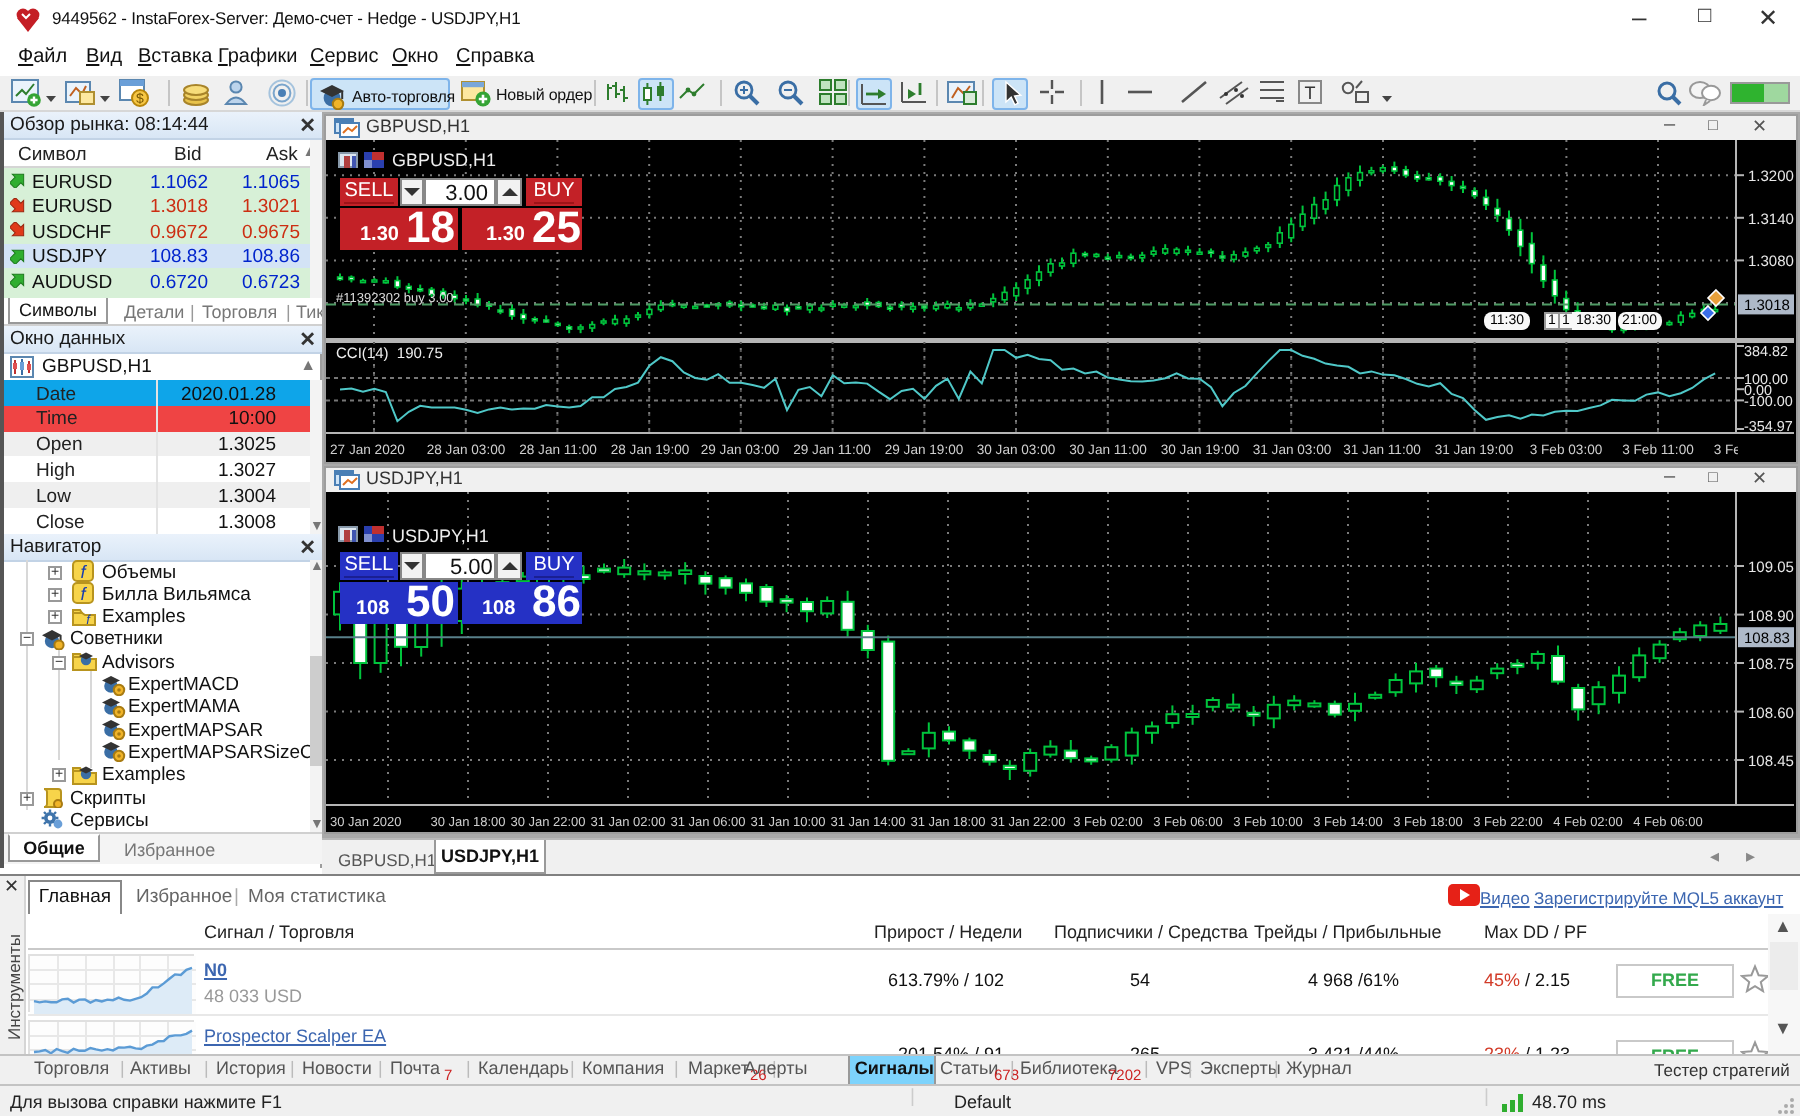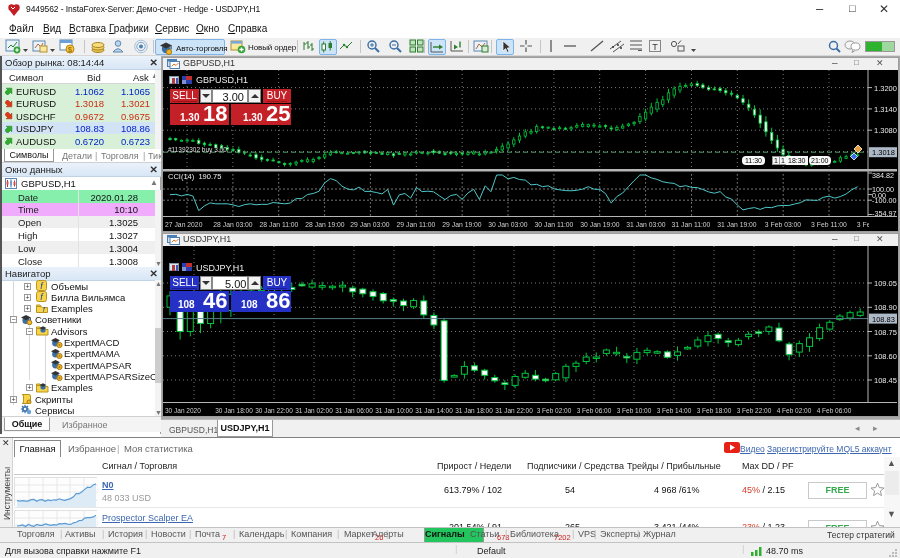--- a/index.html
+++ b/index.html
@@ -264,28 +264,28 @@
         <path d="M2.5 2v7" stroke="#c03030"></path>
         <rect x="1.5" y="3.5" width="2" height="3" fill="#e05050"></rect>
         <path d="M6 1.5v8" stroke="#3a6ea5"></path>
         <rect x="5" y="3" width="2" height="4" fill="#6a9fd8"></rect>
         <path d="M9.5 2.5v6" stroke="#c03030"></path>
         <rect x="8.5" y="4" width="2" height="3" fill="#e05050"></rect>
       </svg>
       <span style="position:absolute;left:19px;top:1px;color:#111">GBPUSD,H1</span>
       <span style="position:absolute;right:3px;top:1px;color:#777;font-size:8px">▲</span>
     </div>
-    <div class="abs" style="left:0;top:134px;width:153px;height:12.8px;background:#86efac">
+    <div class="abs" style="left:0;top:134px;width:153px;height:12.8px;background:#0ea5e9">
       <span style="position:absolute;left:16px;top:1.5px;color:#222">Date</span>
       <span style="position:absolute;right:17px;top:1.5px;color:#111">2020.01.28</span>
       <span style="position:absolute;left:76px;top:0;width:1px;height:12.8px;background:#e3e3e3"></span>
     </div>
-    <div class="abs" style="left:0;top:146.8px;width:153px;height:12.8px;background:#f0abfc">
+    <div class="abs" style="left:0;top:146.8px;width:153px;height:12.8px;background:#ef4444">
       <span style="position:absolute;left:16px;top:1.5px;color:#222">Time</span>
-      <span style="position:absolute;right:17px;top:1.5px;color:#111">10:10</span>
+      <span style="position:absolute;right:17px;top:1.5px;color:#111">10:00</span>
       <span style="position:absolute;left:76px;top:0;width:1px;height:12.8px;background:#e3e3e3"></span>
     </div>
     <div class="abs" style="left:0;top:159.60000000000002px;width:153px;height:12.8px;background:#efefef">
       <span style="position:absolute;left:16px;top:1.5px;color:#222">Open</span>
       <span style="position:absolute;right:17px;top:1.5px;color:#111">1.3025</span>
       <span style="position:absolute;left:76px;top:0;width:1px;height:12.8px;background:#e3e3e3"></span>
     </div>
     <div class="abs" style="left:0;top:172.40000000000003px;width:153px;height:12.8px;background:#fff">
       <span style="position:absolute;left:16px;top:1.5px;color:#222">High</span>
       <span style="position:absolute;right:17px;top:1.5px;color:#111">1.3027</span>
@@ -1019,21 +1019,21 @@
       </div>
 <div class="abs" style="left:49px;top:30px;width:36px;height:14px;background:#fff;border:1px solid #888;font-size:11px;color:#111;text-align:right;padding:1px 3px 0 12px">5.00</div>
 <div class="abs" style="left:85px;top:30px;width:13px;height:14px;background:#f2f2f2;border:1px solid #888">
         <svg width="8" height="5" style="position:absolute;left:2px;top:4px">
           <path d="M0 4 l4-4 4 4z" fill="#333"></path>
         </svg>
       </div>
 <div class="abs" style="left:100px;top:30px;width:28px;height:14px;background:#2531c5;color:#fff;font-size:10px;text-align:center;line-height:13px"><span style="border-bottom:1px solid #1a1f93">BUY</span></div>
 <div class="abs" style="left:7px;top:45px;width:59px;height:21px;background:#2531c5">
         <span style="position:absolute;left:8px;top:8px;color:#fff;font-weight:bold;font-size:10px">108</span>
-        <span style="position:absolute;left:33px;top:-3px;color:#fff;font-size:22px;font-weight:bold">46</span>
+        <span style="position:absolute;left:33px;top:-3px;color:#fff;font-size:22px;font-weight:bold">50</span>
       </div>
 <div class="abs" style="left:68px;top:45px;width:60px;height:21px;background:#2531c5">
         <span style="position:absolute;left:10px;top:8px;color:#fff;font-weight:bold;font-size:10px">108</span>
         <span style="position:absolute;left:35px;top:-3px;color:#fff;font-size:22px;font-weight:bold">86</span>
       </div>
 </div>
   </div>
 <div class="abs" style="left:161px;top:419px;width:739px;height:18px;background:#f0f0f0;border-top:1px solid #b9b9b9">
 <span class="abs" style="left:8px;top:4.5px;color:#555;font-size:8.5px">GBPUSD,H1</span>
 <div class="abs" style="left:56px;top:0;width:56px;height:17px;background:#fff;border:1px solid #999;border-top:none;text-align:center;color:#111;font-weight:bold;padding-top:3px;font-size:9px">USDJPY,H1</div>
@@ -1136,21 +1136,21 @@
     <span class="abs" style="left:65px;top:1px">Активы</span>
     <span class="abs" style="left:108px;top:1px">История</span>
     <span class="abs" style="left:151px;top:1px">Новости</span>
     <span class="abs" style="left:195px;top:1px">Почта</span>
     <span class="abs" style="left:222px;top:4.5px;color:#cc2222;font-size:7.5px">7</span>
     <span class="abs" style="left:239px;top:1px">Календарь</span>
     <span class="abs" style="left:291px;top:1px">Компания</span>
     <span class="abs" style="left:344px;top:1px">Маркет</span>
     <span class="abs" style="left:375px;top:4.5px;color:#cc2222;font-size:7.5px">26</span>
     <span class="abs" style="left:372px;top:1px">Алерты</span>
-    <div class="abs" style="left:424px;top:0;width:60px;height:15px;background:#22c55e;border-left:1px solid #999;border-right:1px solid #999;text-align:left;color:#111;font-weight:bold;font-size:9px;padding-top:1px">Сигналы</div>
+    <div class="abs" style="left:424px;top:0;width:44px;height:15px;background:#7dd3fc;border-left:1px solid #999;border-right:1px solid #999;text-align:right;color:#111;font-weight:bold;font-size:9px;padding-top:1px">Сигналы</div>
     <span class="abs" style="left:470px;top:1px">Статьи</span>
     <span class="abs" style="left:497px;top:4.5px;color:#cc2222;font-size:7.5px">678</span>
     <span class="abs" style="left:505px;top:1px;color:#bbb">|</span>
     <span class="abs" style="left:510px;top:1px">Библиотека</span>
     <span class="abs" style="left:554px;top:4.5px;color:#cc2222;font-size:7.5px">7202</span>
     <span class="abs" style="left:572px;top:1px;color:#bbb">|</span>
     <span class="abs" style="left:578px;top:1px">VPS</span>
     <span class="abs" style="left:594px;top:1px;color:#bbb">|</span>
     <span class="abs" style="left:600px;top:1px">Эксперты</span>
     <span class="abs" style="left:637px;top:1px;color:#bbb">|</span>

